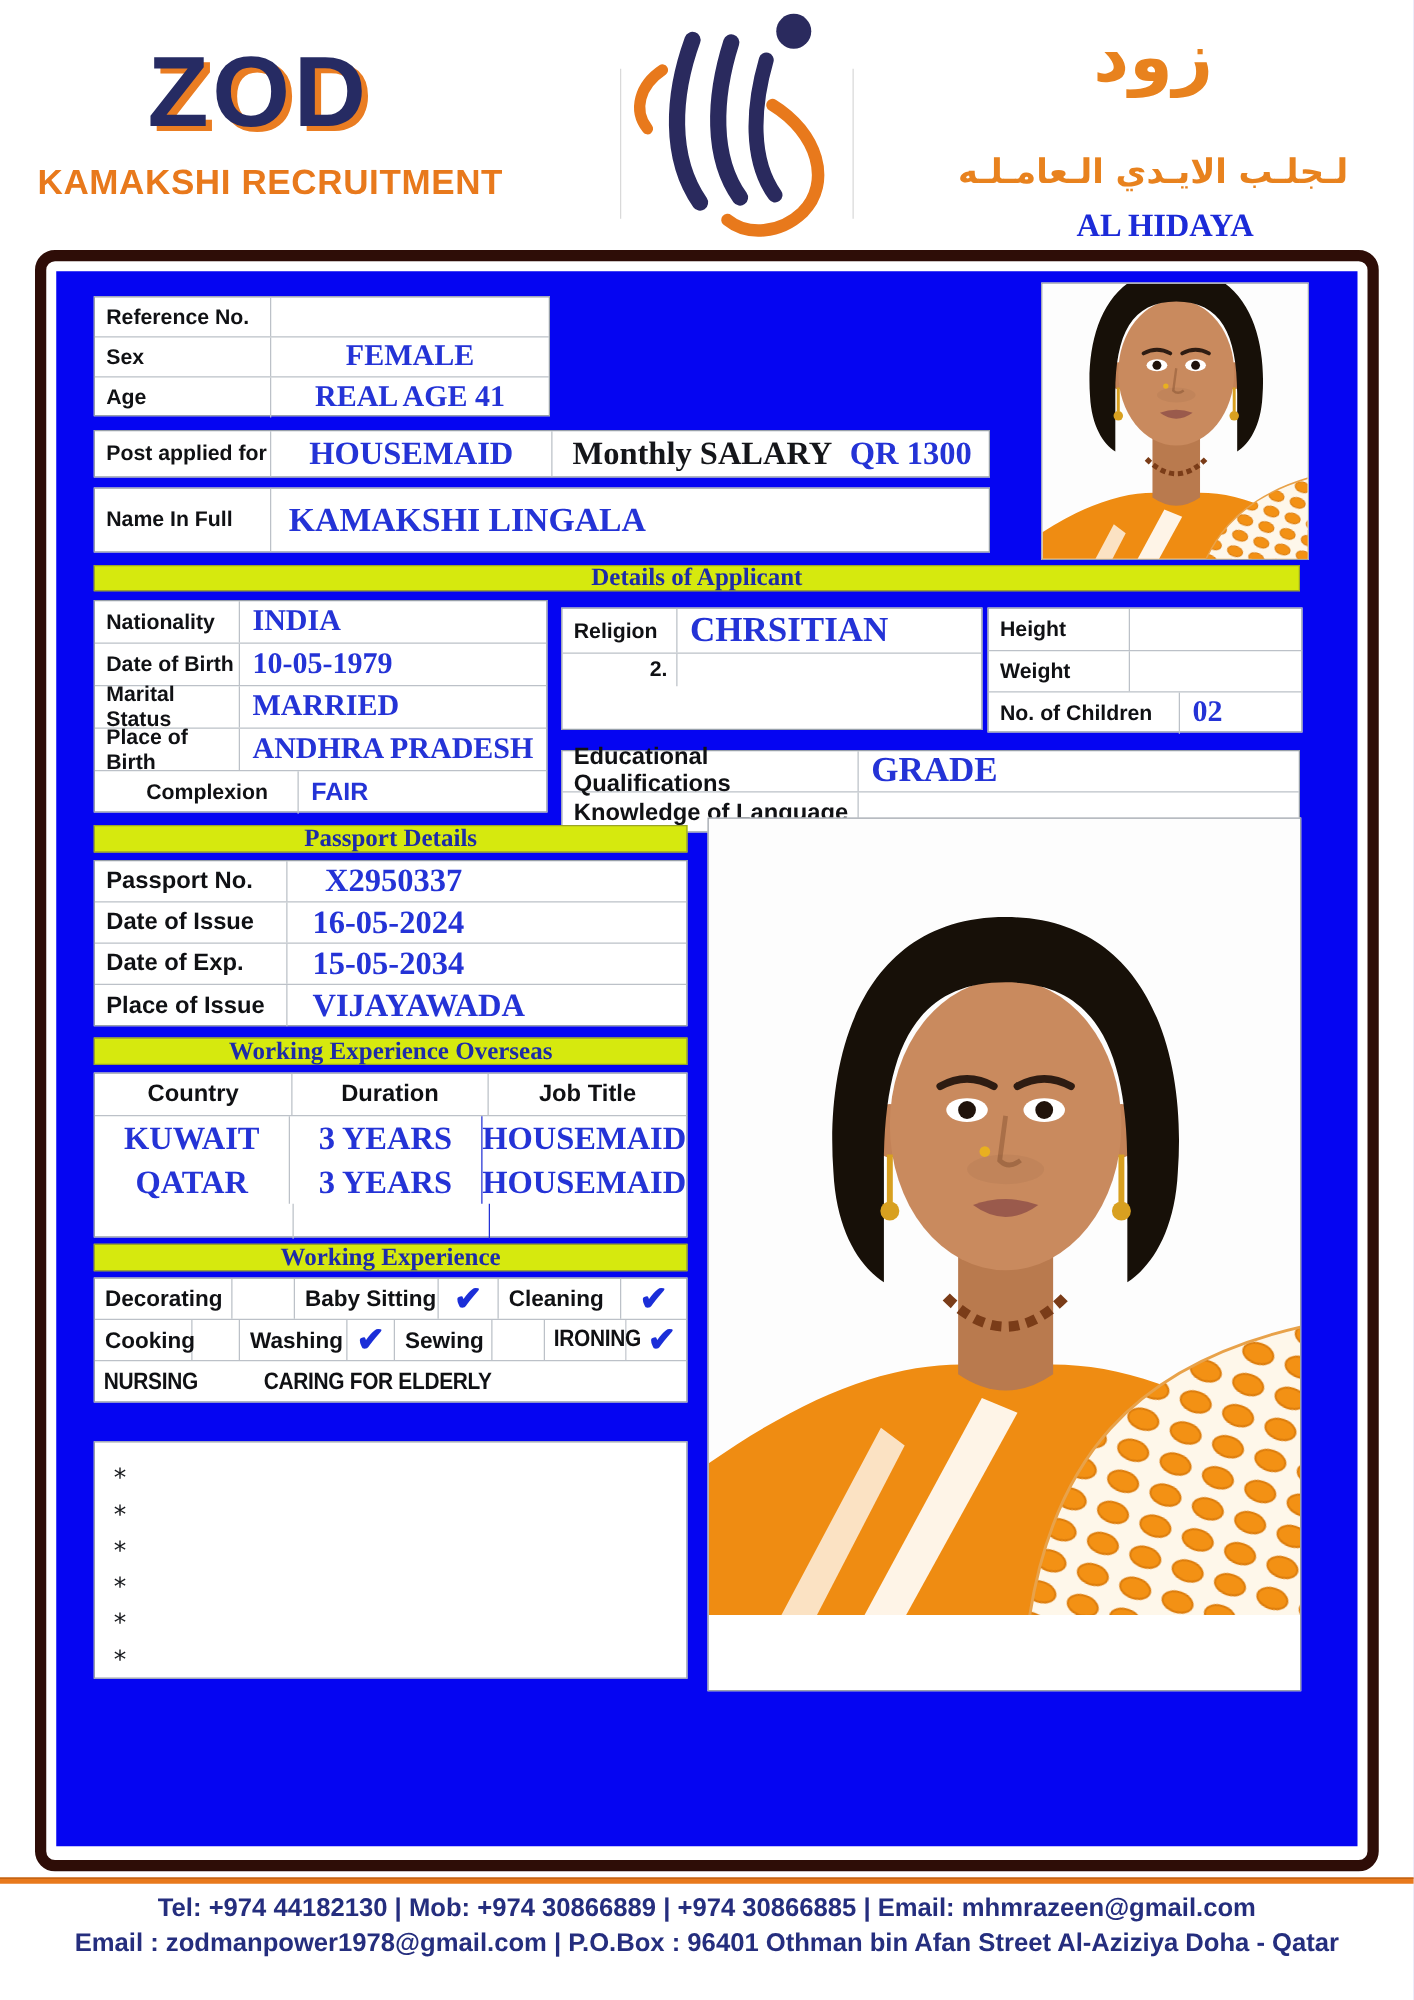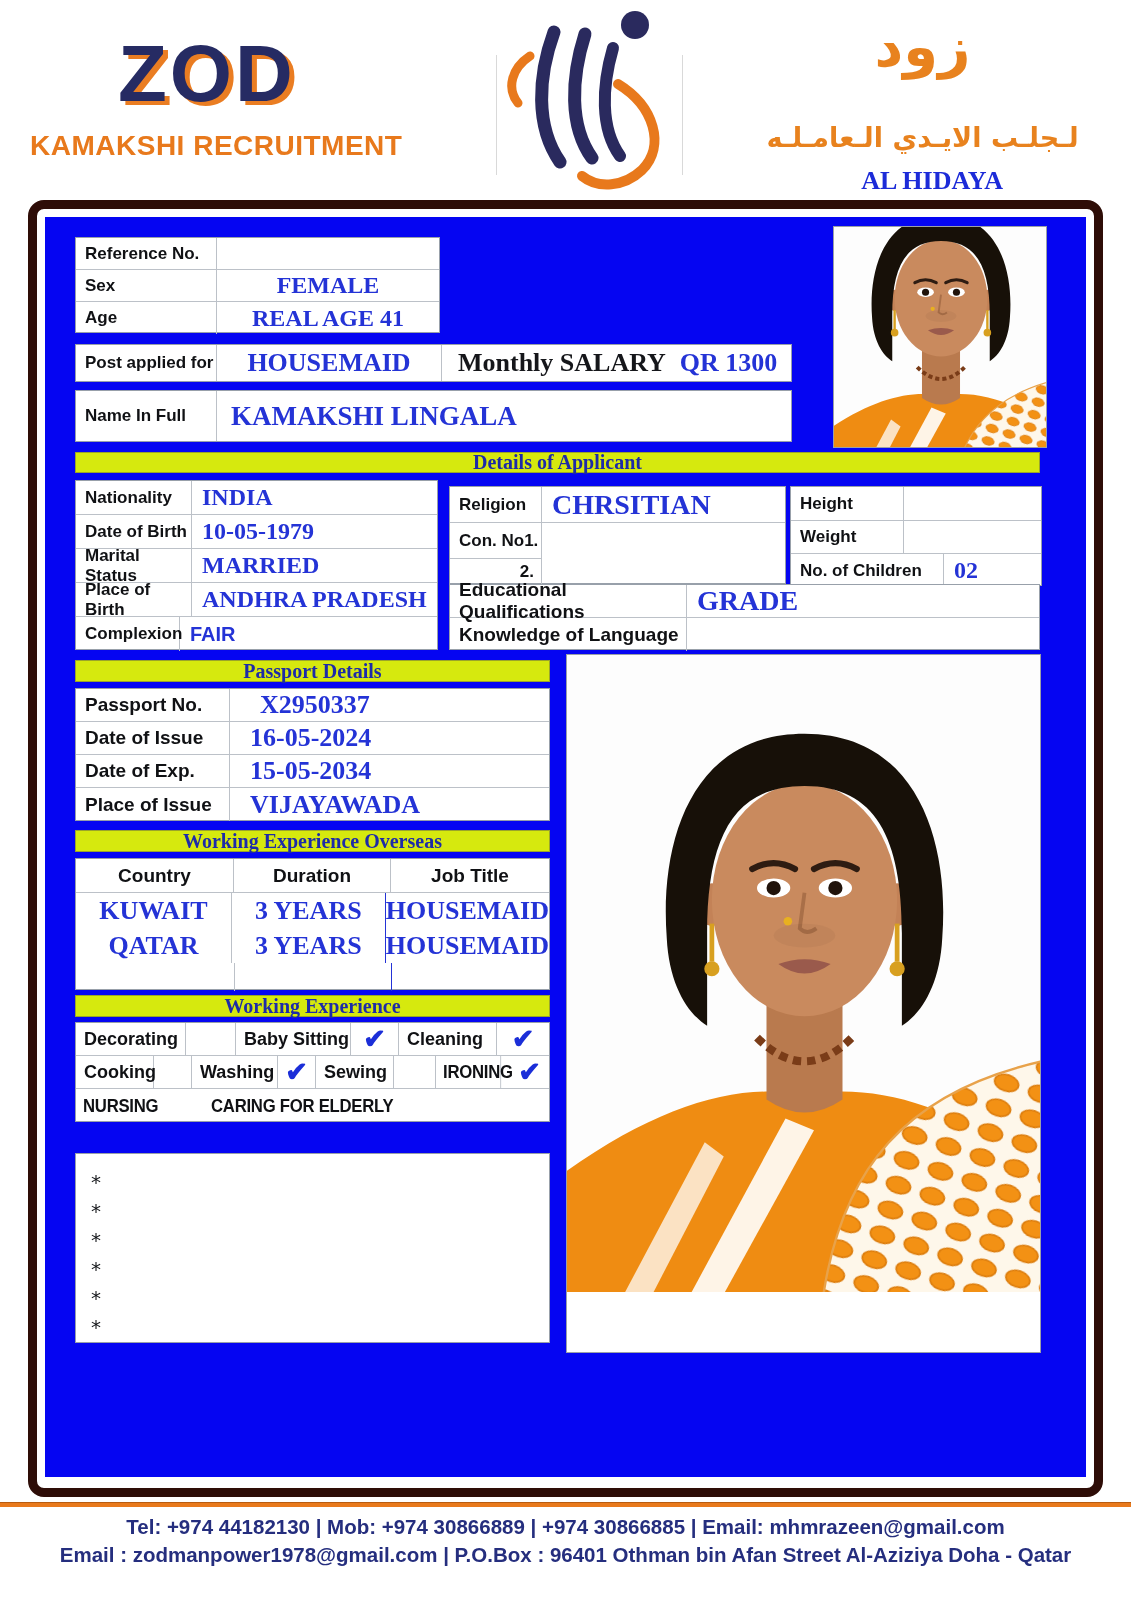--- a/index.html
+++ b/index.html
@@ -172,34 +172,30 @@
     </div>
     <div class="trow" style="height:34px;">
       <div class="lbl" style="width:116px;">Marital Status</div>
       <div class="val">MARRIED</div>
     </div>
     <div class="trow" style="height:34px;">
       <div class="lbl" style="width:116px;">Place of Birth</div>
       <div class="val">ANDHRA PRADESH</div>
     </div>
     <div class="trow" style="height:34px;">
-      <div class="lbl" style="width:104px;">Complexion</div>
+      <div class="lbl" style="width:131px;margin-left:32px;">Complexion</div>
       <div class="val sansval">FAIR</div>
     </div>
   </div>
 
   <div class="box" style="left:449px;top:486px;width:337px;height:98px;">
     <div class="trow" style="height:36px;">
       <div class="lbl" style="width:92px;">Religion</div>
       <div class="val" style="font-size:28px;">CHRSITIAN</div>
     </div>
-    <div class="trow" style="height:36px;border-bottom:none;">
-      <div class="lbl" style="width:92px;border-bottom:1px solid #bcc1c8;align-self:stretch;">Con. No1.</div>
-      <div class="val"></div>
-    </div>
     <div class="trow" style="height:26px;">
       <div class="lbl" style="width:92px;justify-content:flex-end;padding-right:7px;">2.</div>
       <div class="val"></div>
     </div>
   </div>
 
   <div class="box" style="left:790px;top:486px;width:252px;height:100px;">
     <div class="trow" style="height:34px;">
       <div class="lbl" style="width:113px;">Height</div>
       <div class="val"></div>
@@ -207,21 +203,21 @@
     <div class="trow" style="height:33px;">
       <div class="lbl" style="width:113px;">Weight</div>
       <div class="val"></div>
     </div>
     <div class="trow" style="height:33px;">
       <div class="lbl" style="width:153px;">No. of Children</div>
       <div class="val">02</div>
     </div>
   </div>
 
-  <div class="box" style="left:449px;top:584px;width:591px;height:66px;">
+  <div class="box" style="left:449px;top:600px;width:591px;height:66px;">
     <div class="trow" style="height:33px;">
       <div class="lbl" style="width:237px;font-size:19px;">Educational Qualifications</div>
       <div class="val" style="font-size:28px;">GRADE</div>
     </div>
     <div class="trow" style="height:33px;">
       <div class="lbl" style="width:237px;font-size:19px;">Knowledge of Language</div>
     </div>
   </div>
 
   <div class="bar" style="left:75px;top:660px;width:475px;height:22px;">

